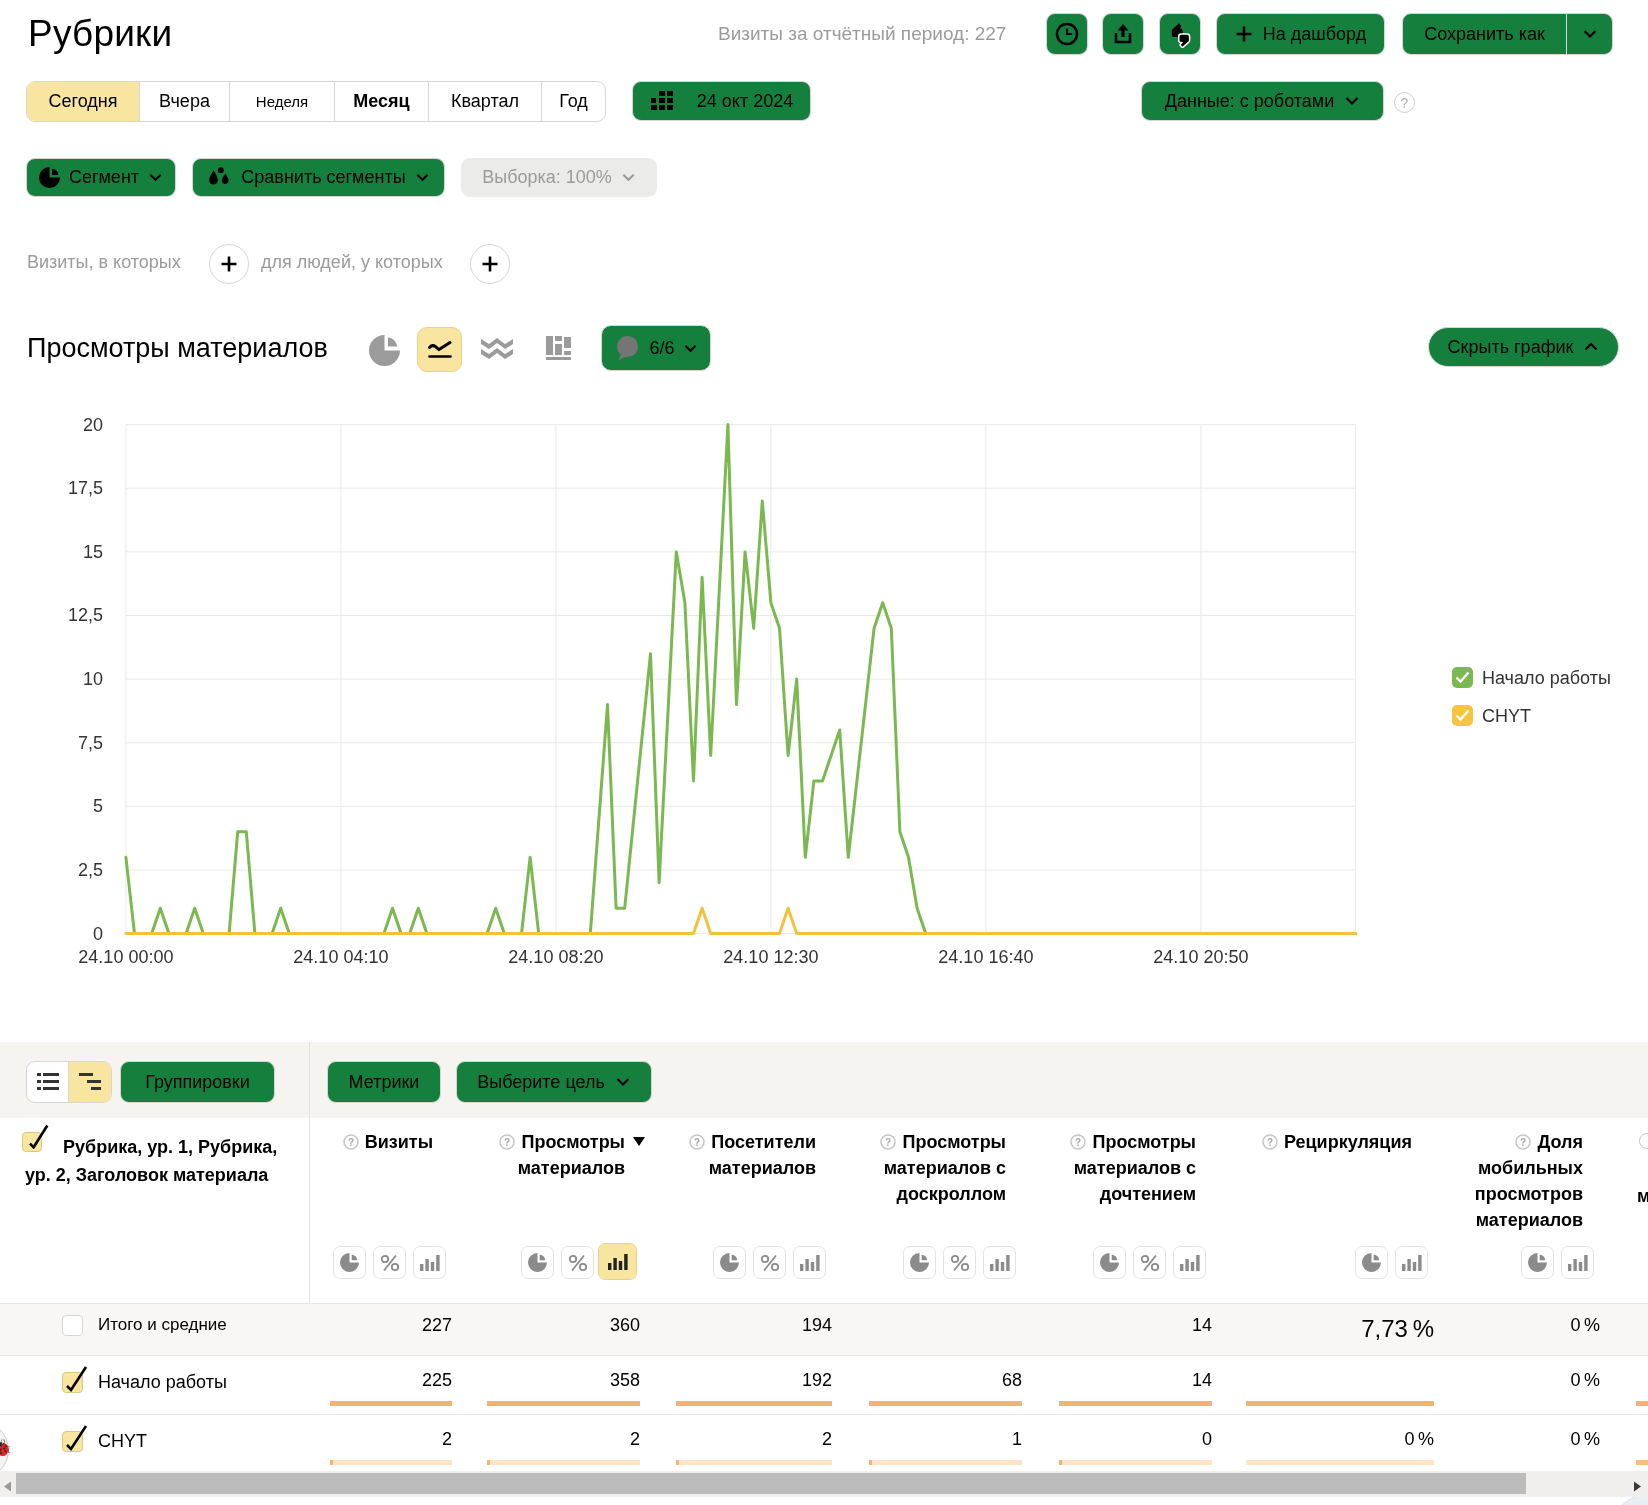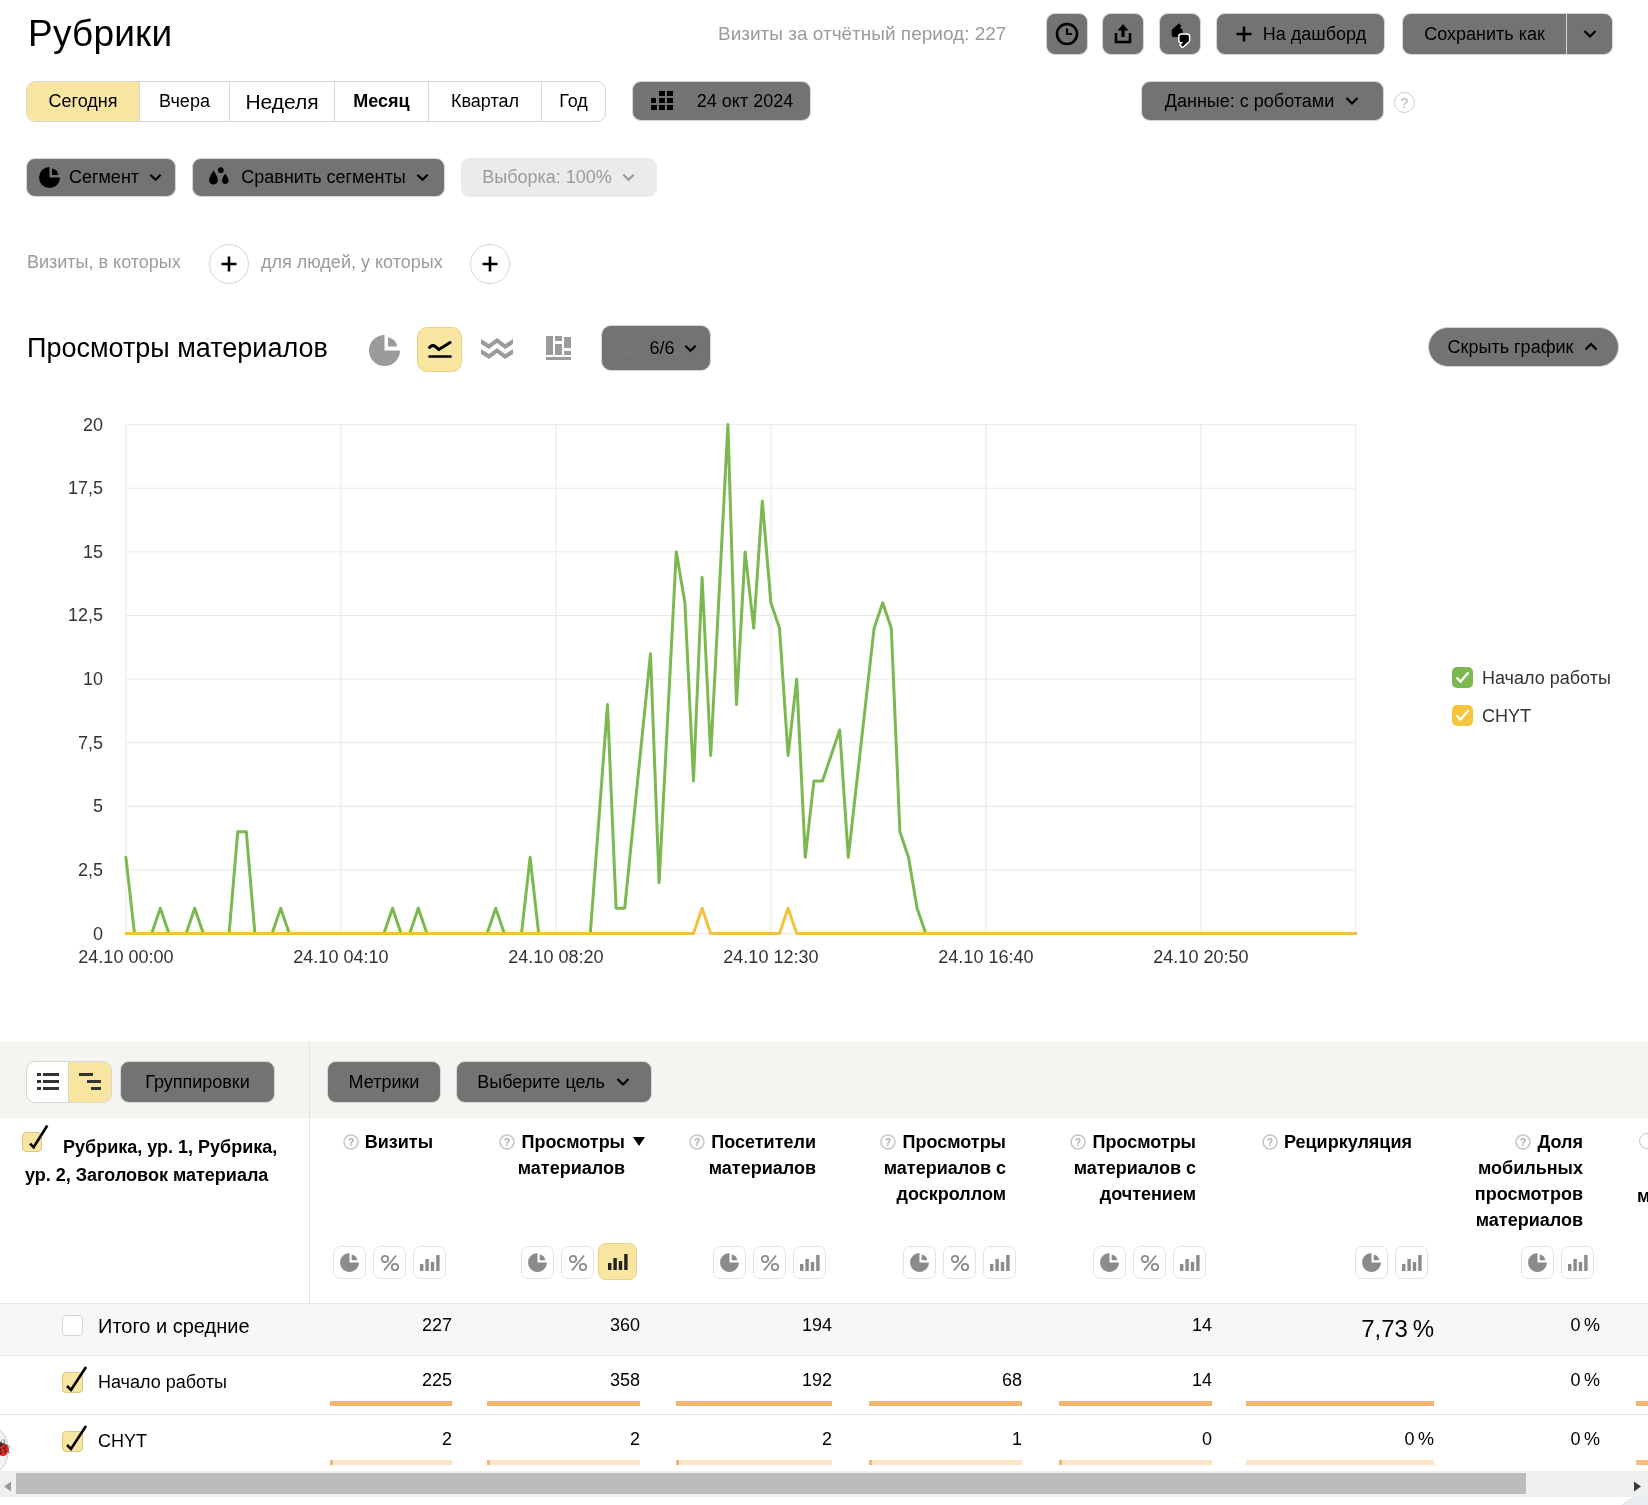--- a/index.html
+++ b/index.html
@@ -1,20 +1,20 @@
 <!DOCTYPE html>
 <html lang="ru"><head>
 <meta charset="utf-8">
 <style>
   * { margin:0; padding:0; box-sizing:border-box; }
   html,body { background:#fff; }
   body { font-family:"Liberation Sans", sans-serif; color:#000; -webkit-font-smoothing:antialiased; }
   .page { position:relative; width:1648px; height:1505px; overflow:hidden; background:#fff; }
   .abs { position:absolute; }
-  .btn { position:absolute; border:1px solid #d8d6d4; border-radius:9px; background:#737373;
+  .btn { position:absolute; border:1px solid #d8d6d4; border-radius:9px; background:#15803d;
          display:flex; align-items:center; justify-content:center; font-size:18px; color:#000; }
   .muted { color:#9b9b9b; }
 </style>
 </head>
 <body>
 <div class="page">
 
   <div class="abs" style="left:28px; top:13px; font-size:37px; letter-spacing:0.2px;">Рубрики</div>
   <div class="abs muted" style="left:718px; top:23px; font-size:19px;">Визиты за отчётный период: 227</div>
 
@@ -48,21 +48,21 @@
     <span style="width:45px; display:flex; align-items:center; justify-content:center;">
       <svg width="16" height="16" viewBox="0 0 16 16">
           <path d="M2.5 5 L8 10.5 L13.5 5" fill="none" stroke="#000" stroke-width="2.2"></path>
         </svg>
     </span>
   </div>
 
   <div class="abs" style="left:26px; top:81px; height:41px; display:flex; border:1px solid #d8d6d4; border-radius:9px; overflow:hidden; background:#fff;">
     <div style="width:113px; display:flex;align-items:center;justify-content:center; font-size:18px; background:#f8e5a0; border-right:1px solid #d8d6d4;">Сегодня</div>
     <div style="width:90px; display:flex;align-items:center;justify-content:center; font-size:18px; border-right:1px solid #d8d6d4;">Вчера</div>
-    <div style="width:105px; display:flex;align-items:center;justify-content:center; font-size:21px; border-right:1px solid #d8d6d4;">Неделя</div>
+    <div style="width:105px; display:flex;align-items:center;justify-content:center; font-size:15px; border-right:1px solid #d8d6d4;">Неделя</div>
     <div style="width:94px; display:flex;align-items:center;justify-content:center; font-size:18px; border-right:1px solid #d8d6d4;font-weight:bold;">Месяц</div>
     <div style="width:113px; display:flex;align-items:center;justify-content:center; font-size:18px; border-right:1px solid #d8d6d4;">Квартал</div>
     <div style="width:63px; display:flex;align-items:center;justify-content:center; font-size:18px;">Год</div>
   </div>
   <div class="btn" style="left:632px; top:81px; width:179px; height:40px; gap:22px;">
     <svg width="25" height="20" viewBox="0 0 25 20">
       <g fill="#000">
         <rect x="9" y="0" width="6" height="5"></rect>
           <rect x="17" y="0" width="6" height="5"></rect>
         <rect x="1" y="7" width="5" height="5"></rect>
@@ -468,21 +468,21 @@
           <rect x="16.2" y="0" width="3.4" height="16"></rect>
         </svg>
       </div>
       <div class="abs" style="left:1639px; top:1133px; width:16px; height:16px; border:1.6px solid #c9c7c5; border-radius:50%;"></div>
       <div class="abs" style="left:1637px; top:1186px; font-size:18px; font-weight:bold;">м</div>
     </div>
 
   <div id="tbody">
       <div class="abs" style="left:0; top:1303px; width:1648px; height:52px; background:#f8f7f5; border-top:1px solid #e8e7e5;"></div>
       <div class="abs" style="left:62px; top:1315px; width:21px; height:21px; border:1px solid #d8d6d4; border-radius:4px; background:#fff;"></div>
-      <div class="abs" style="left:98px; top:1315px; font-size:20px;">Итого и средние</div>
+      <div class="abs" style="left:98px; top:1315px; font-size:17px;">Итого и средние</div>
       <div class="abs" style="left:330px; top:1315px; width:122px; text-align:right; font-size:18px;">227</div>
       <div class="abs" style="left:487px; top:1315px; width:153px; text-align:right; font-size:18px;">360</div>
       <div class="abs" style="left:676px; top:1315px; width:156px; text-align:right; font-size:18px;">194</div>
       <div class="abs" style="left:869px; top:1315px; width:153px; text-align:right; font-size:18px;margin-top:45px;">69</div>
       <div class="abs" style="left:1059px; top:1315px; width:153px; text-align:right; font-size:18px;">14</div>
       <div class="abs" style="left:1246px; top:1315px; width:188px; text-align:right; font-size:24px;">7,73 %</div>
       <div class="abs" style="left:1437px; top:1315px; width:163px; text-align:right; font-size:18px;">0 %</div>
       <div class="abs" style="left:0; top:1355px; width:1648px; height:59px; background:#fff; border-top:1px solid #e8e7e5;"></div>
       <div class="abs" style="left:62px; top:1372px; width:21px; height:21px; background:#f8e5a0; border:1px solid #d9c983; border-radius:4px;"></div>
       <svg class="abs" style="left:65px; top:1366px;" width="26" height="32" viewBox="0 0 26 32">

